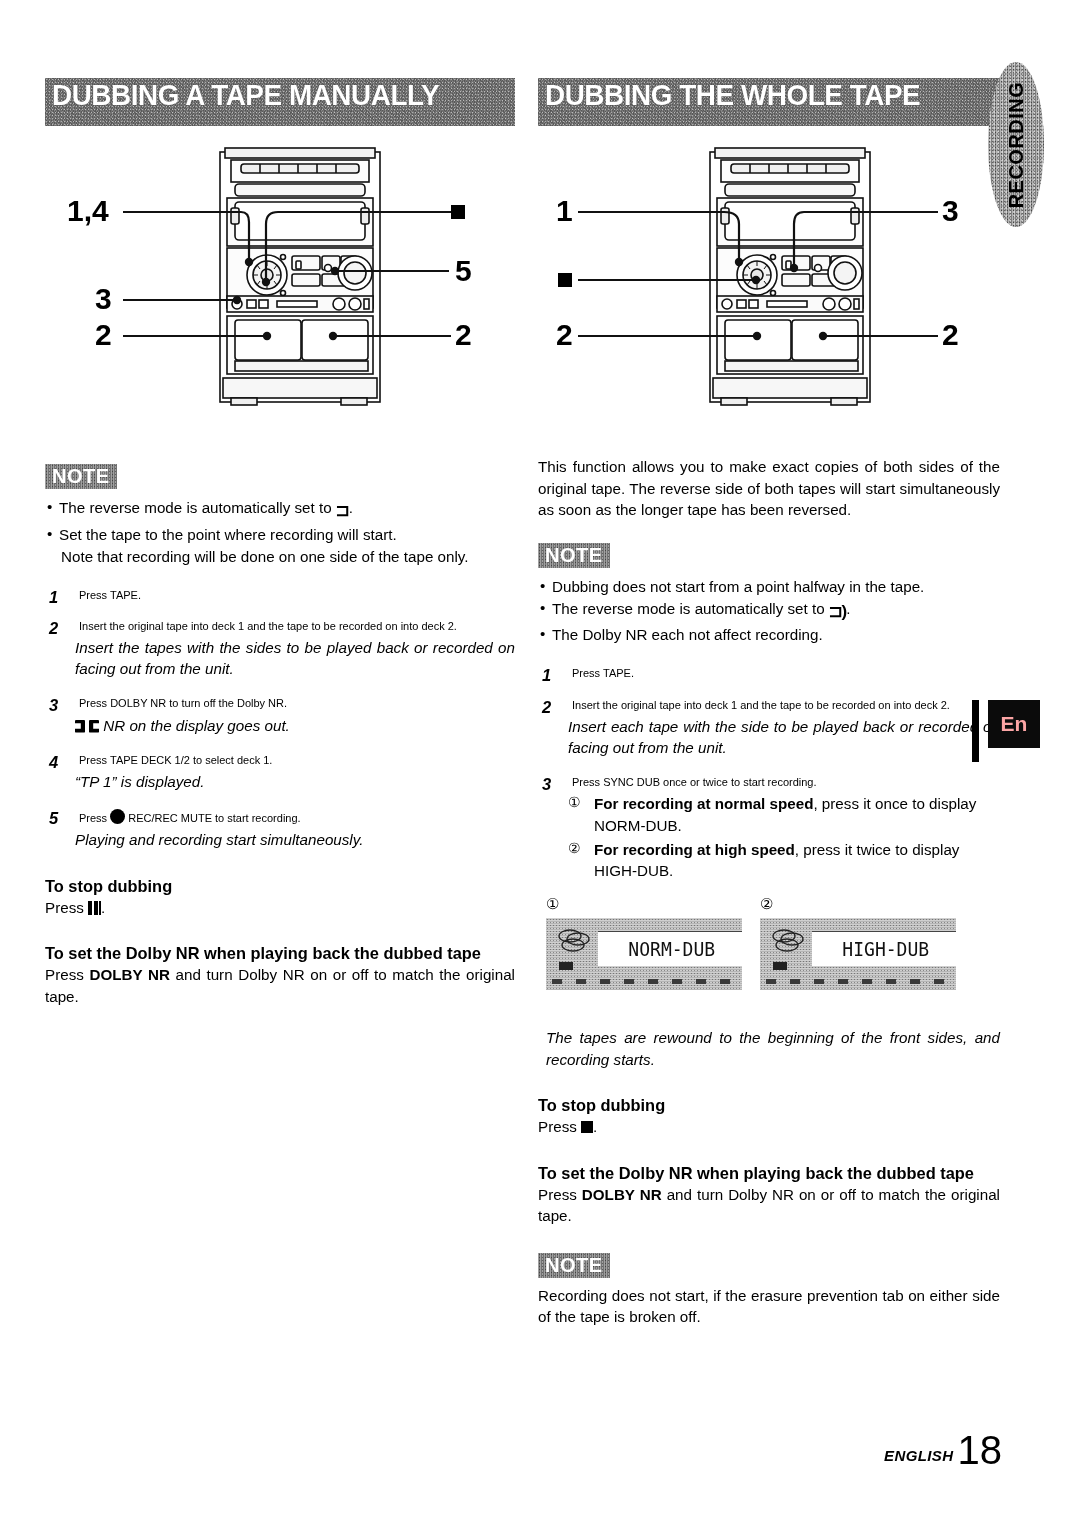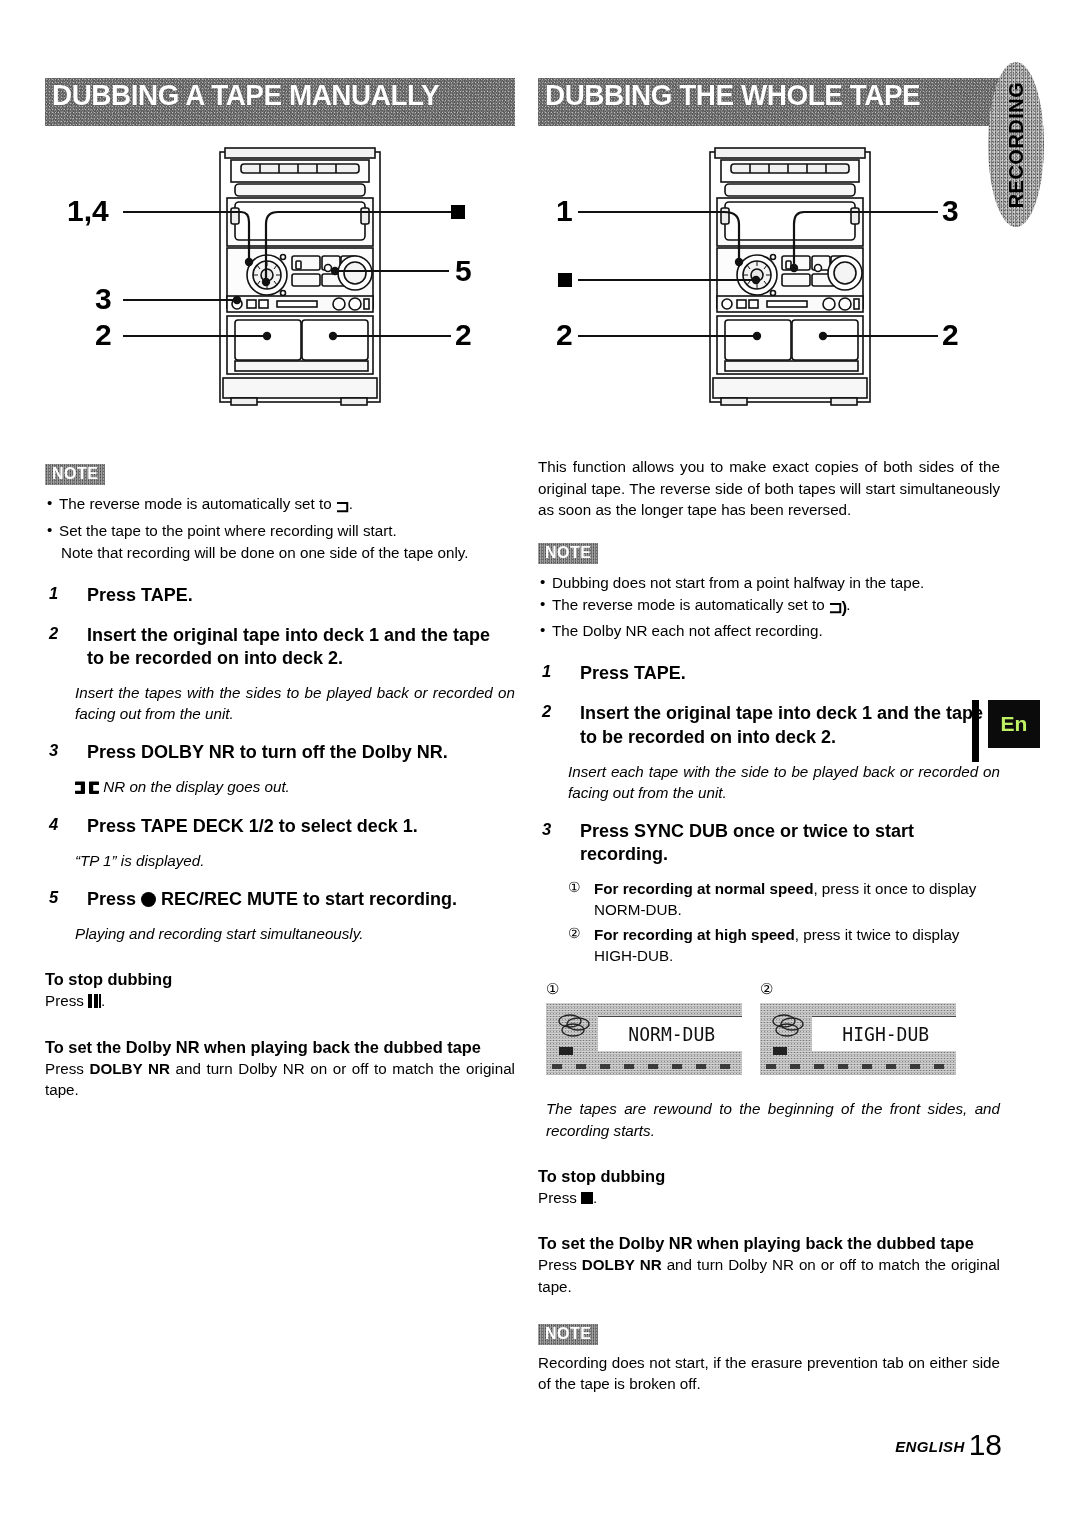--- a/index.html
+++ b/index.html
@@ -60,21 +60,21 @@
 
   
   .note-badge {
     display: inline-block;
     position: relative;
     background:
       repeating-linear-gradient(90deg, rgba(255,255,255,.18) 0 1px, rgba(0,0,0,.18) 1px 2px),
       #8b8b8b;
     color: #fff;
     font-weight: bold;
-    font-size: 16px;
+    font-size: 20px;
     letter-spacing: .5px;
     padding: 2px 7px 3px;
     line-height: 1;
     overflow: hidden;
   }
   .note-badge::after{
     content:"";
     position:absolute; inset:0;
     background-image: radial-gradient(rgba(0,0,0,.4) .6px, transparent .7px),
                       radial-gradient(rgba(255,255,255,.45) .6px, transparent .7px);
@@ -109,24 +109,24 @@
   
   .step { position: relative; padding-left: 30px; margin-top: 17px; }
   .step-num {
     position: absolute;
     left: 4px; top: 0;
     font-style: italic;
     font-weight: bold;
     font-size: 16.5px;
   }
   .step-head {
-    font-weight: bold;
-    font-size: 18px;
+    font-weight: normal;
+    font-size: 11px;
     line-height: 1.28;
-    margin: 12px;
+    margin: 4px;
   }
   .step-sub {
     font-size: 15.2px;
     line-height: 1.4;
     margin: 2px 0 0 0;
     text-align: justify;
     font-style: italic;
   }
   .substep { position: relative; padding-left: 26px; margin-top: 3px; font-size: 15.2px; line-height: 1.4; }
   .substep .circnum {
@@ -242,21 +242,21 @@
     z-index: 3;
   }
   #lang-tab {
     position: absolute;
     left: 988px; top: 700px;
     width: 52px; height: 48px;
     background: #0b0b0b;
     display: flex; align-items: center; justify-content: center;
   }
   #lang-tab .label {
-    color: #bef264;
+    color: #fca5a5;
     font-weight: bold;
     font-size: 21px;
   }
 
   
   .lcd-row { position: relative; margin-top: 6px; height: 112px; }
   .lcd-wrap { position: absolute; top: 0; width: 196px; }
   .lcd-wrap.one { left: 8px; }
   .lcd-wrap.two { left: 222px; }
   .lcd-circnum { font-size: 15px; display: block; margin-bottom: 5px; }
@@ -317,21 +317,21 @@
     top: 1428px;
     text-align: right;
   }
   #footer .eng {
     font-style: italic;
     font-weight: bold;
     font-size: 15px;
     letter-spacing: .4px;
   }
   #footer .pno {
-    font-size: 30px;
+    font-size: 40px;
     margin-left: 4px;
     vertical-align: -3px;
   }
 
   
   #en-rule {
     position: absolute;
     left: 972px; top: 700px;
     width: 7px; height: 62px;
     background: #000;
@@ -684,21 +684,21 @@
         </svg>
         <div class="lcd-chip"></div>
         <div class="lcd-screen">
           <span class="lcd-text">HIGH-DUB</span>
         </div>
         <div class="lcd-bottom"></div>
       </div>
     </div>
   </div>
 
-  <p class="step-sub" style="margin-left:8px; margin-top:6px;">The tapes are rewound to the beginning of the front sides, and recording starts.</p>
+  <p class="step-sub" style="margin-left:8px; margin-top:20px;">The tapes are rewound to the beginning of the front sides, and recording starts.</p>
 
   <div>
     <p class="subhead">To stop dubbing</p>
     <p class="subbody">
       <span>Press</span>
       <span class="gl-stop"></span><span>.</span>
     </p>
   </div>
 
   <div>

